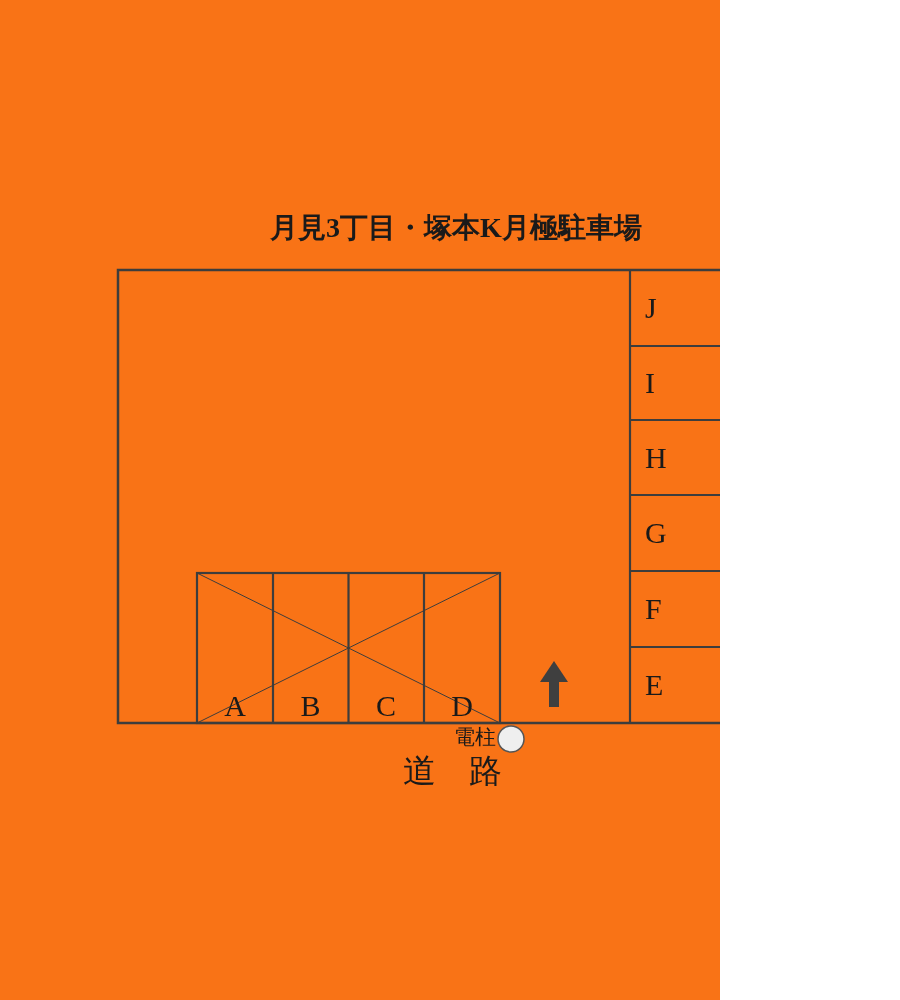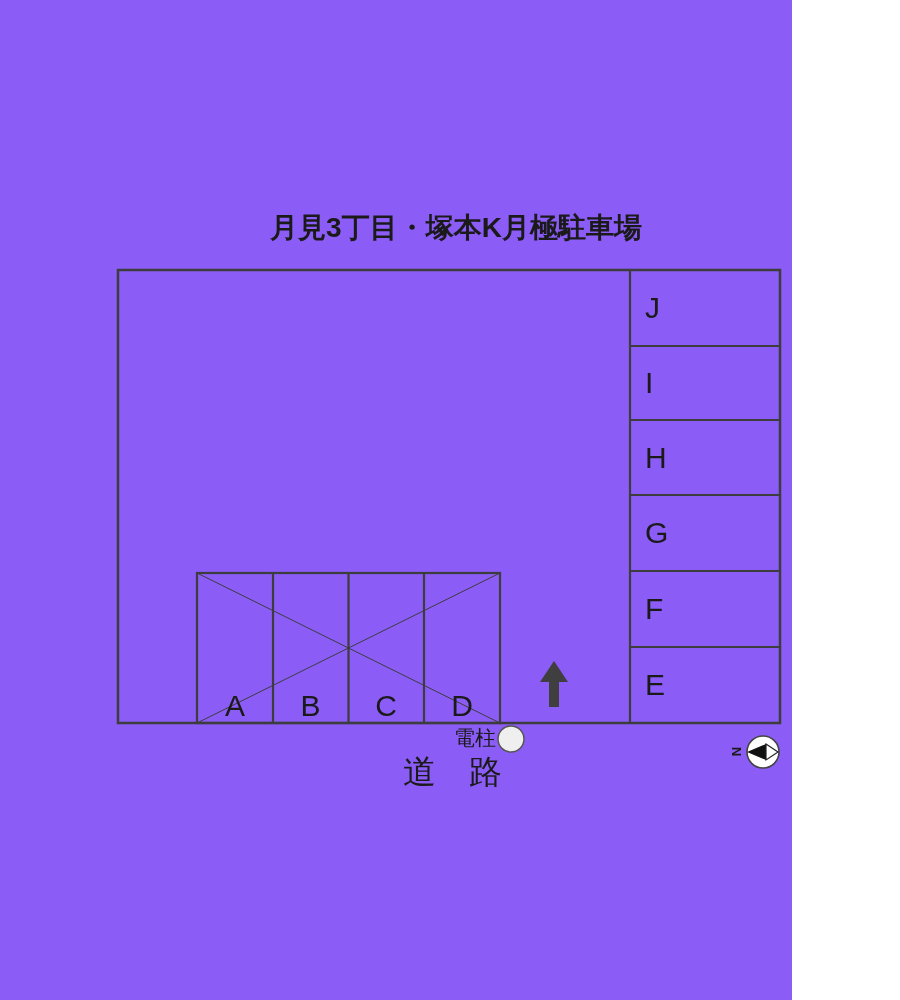--- a/index.html
+++ b/index.html
@@ -2,24 +2,24 @@
 <html><head>
 <meta charset="utf-8">
 <style>
   html, body {
     margin: 0;
     padding: 0;
     background: #ffffff;
   }
   .canvas {
     position: relative;
-    width: 792px;
+    width: 720px;
     height: 1000px;
-    background: #8b5cf6;
-    font-family: Liberation Sans, sans-serif;
+    background: #f97316;
+    font-family: Liberation Serif, serif;
     color: #1a1a1a;
     overflow: hidden;
   }
   .canvas svg {
     position: absolute;
     left: 0;
     top: 0;
   }
   .map-title {
     position: absolute;

